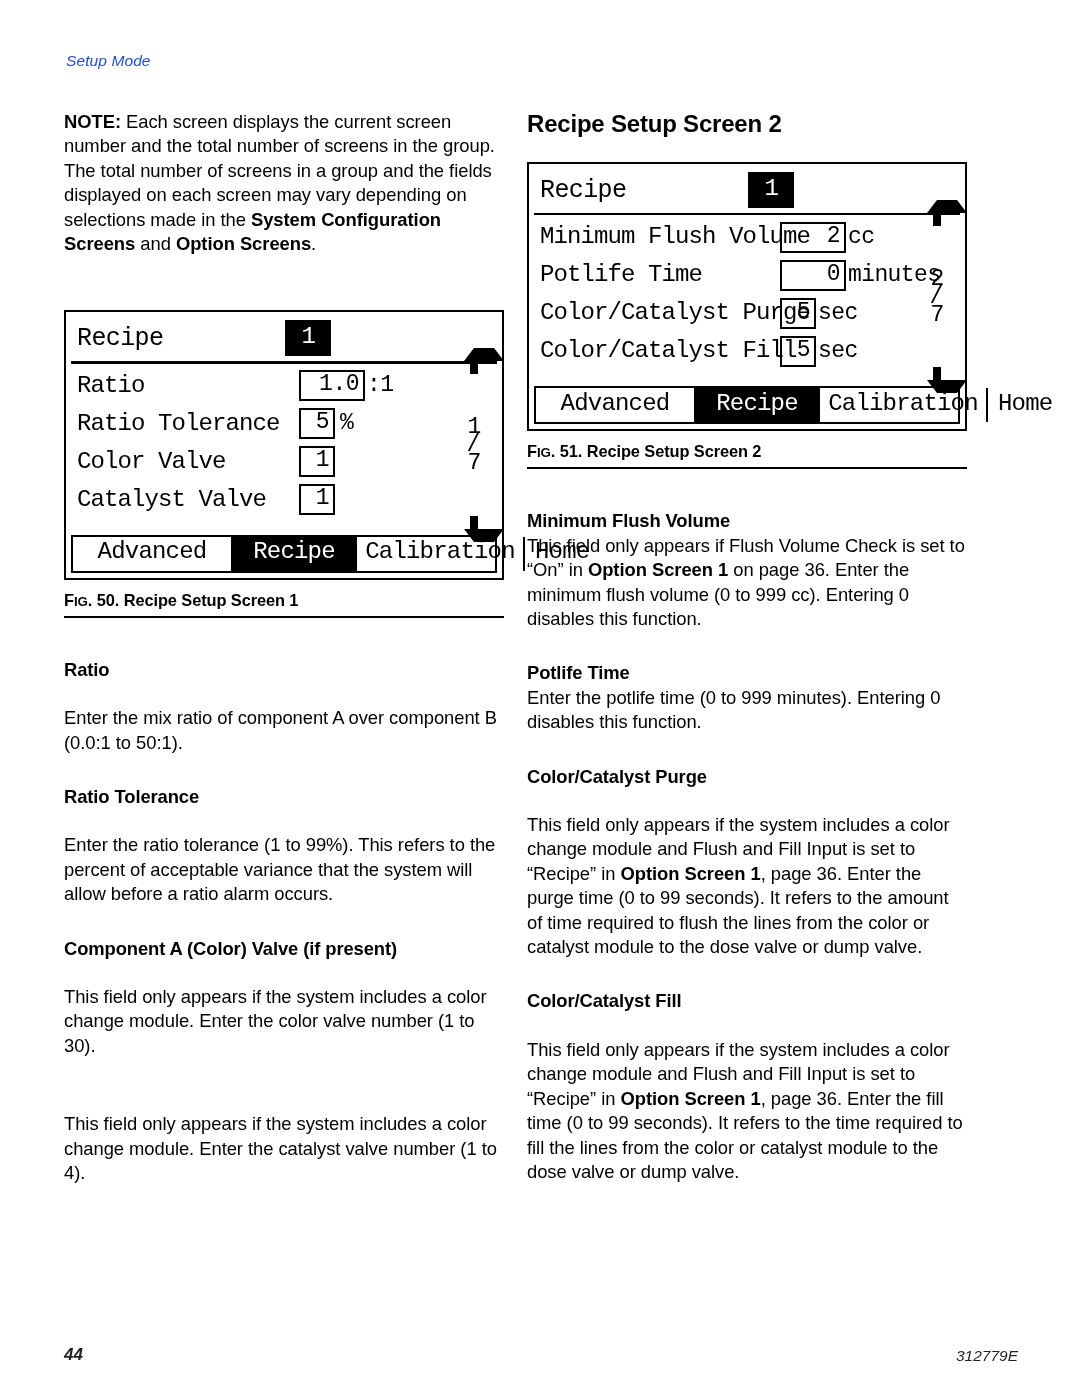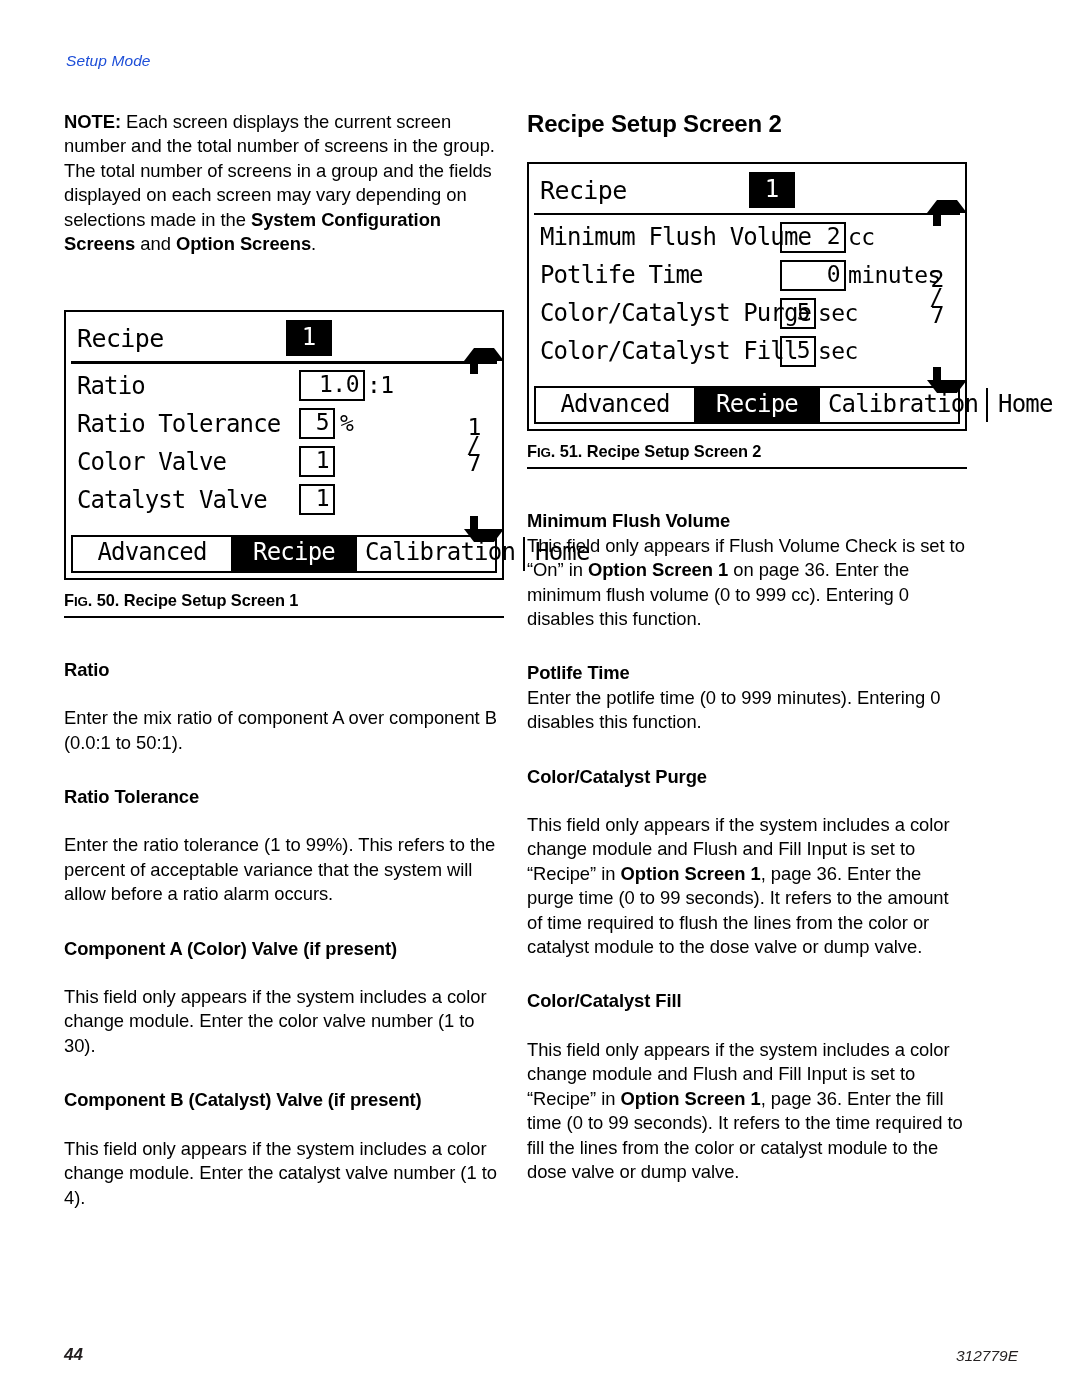--- a/index.html
+++ b/index.html
@@ -86,20 +86,21 @@
     border: 2.6px solid #000;
     background: #fff;
     padding: 5px;
     box-sizing: border-box;
     position: relative;
     font-family: "DejaVu Sans Mono", monospace;
   }
   .lcd-inner {
     position: relative;
     padding: 0;
+    font-family: Liberation Mono, monospace;
   }
   .lcd-title-row {
     display: flex;
     align-items: center;
     height: 42px;
     padding-left: 6px;
   }
   .lcd-title {
     font-size: 25px;
     letter-spacing: -0.6px;
@@ -296,21 +297,20 @@
   <h3 class="sub">Ratio Tolerance</h3>
   <div class="gap-md"></div>
   <p class="body">Enter the ratio tolerance (1 to 99%). This refers to the percent of acceptable variance that the system will allow before a ratio alarm occurs.</p>
 
   <div class="gap-lg"></div>
   <h3 class="sub">Component A (Color) Valve (if present)</h3>
   <div class="gap-md"></div>
   <p class="body">This field only appears if the system includes a color change module. Enter the color valve number (1 to 30).</p>
 
   <div class="gap-lg"></div>
-  <h3 class="sub">Component B (Catalyst) Valve (if present)</h3>
   <div class="gap-md"></div>
   <p class="body">This field only appears if the system includes a color change module. Enter the catalyst valve number (1 to 4).</p>
 </div>
 
 <div class="col right">
 
   <h2 class="section">Recipe Setup Screen 2</h2>
   <div class="gap-md"></div>
 
   <div class="lcd">

